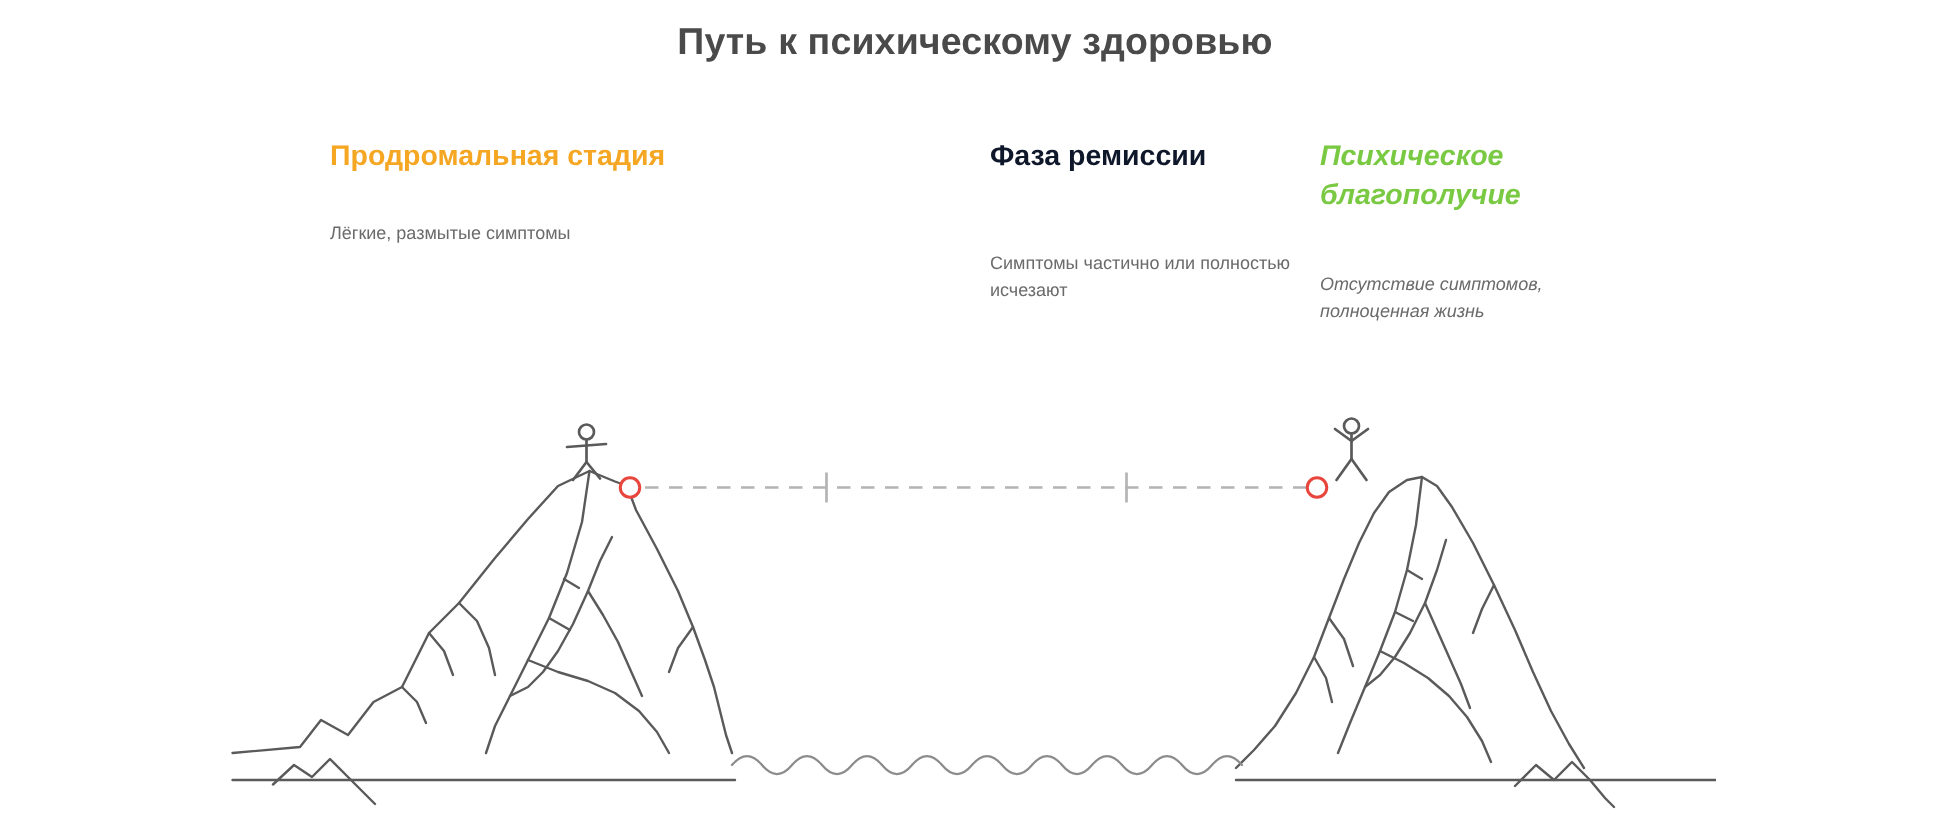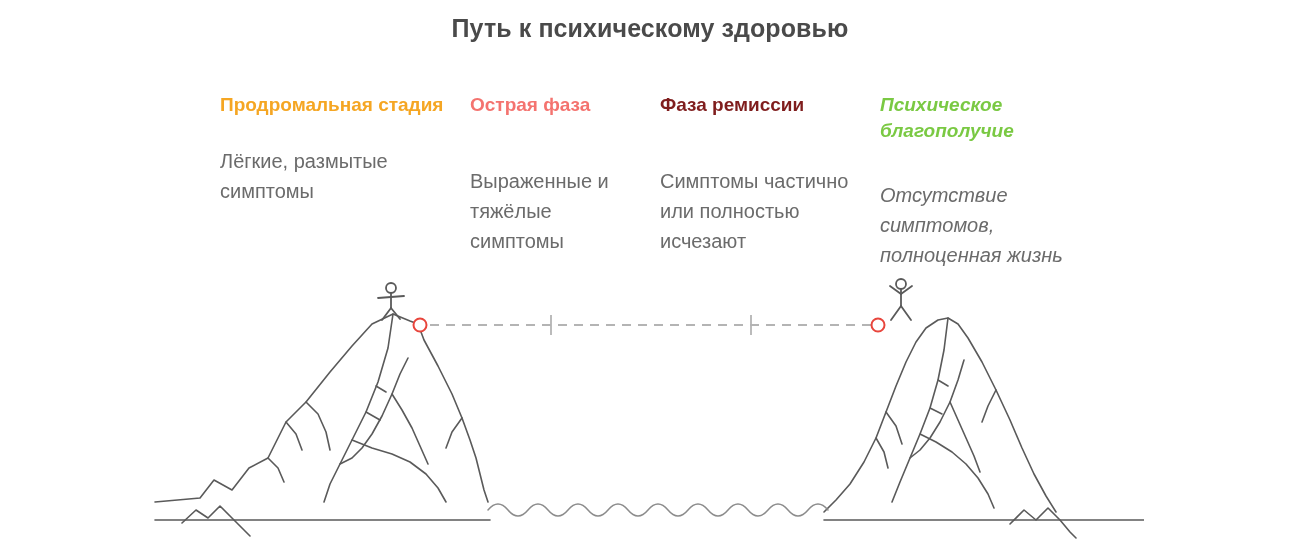--- a/index.html
+++ b/index.html
@@ -38,21 +38,21 @@
     top: 92px;
     text-align: left;
   }
   .stage-title {
     font-size: 19px;
     font-weight: bold;
     line-height: 1.35;
   }
   .stage-desc {
     margin-top: 28px;
-    font-size: 20px;
+    font-size: 12px;
     line-height: 1.5;
     color: #6b6b6b;
     font-weight: normal;
   }
 
   #stage-0 { left: 220px;  width: 256px; }
   #stage-1 { left: 470px;  width: 166px; }
   #stage-2 { left: 660px;  width: 206px; }
   #stage-3 { left: 880px;  width: 220px; font-style: italic; }
 
@@ -75,27 +75,23 @@
 
 <div id="canvas">
 
   <div id="title">Путь к психическому здоровью</div>
 
   <div class="stage" id="stage-0">
     <div class="stage-title" style="color:#f5a623">Продромальная стадия</div>
     <div class="stage-desc">Лёгкие, размытые симптомы</div>
   </div>
 
-  <div class="stage" id="stage-1">
-    <div class="stage-title" style="color:#f4736f">Острая фаза</div>
-    <div class="stage-desc">Выраженные и тяжёлые симптомы</div>
-  </div>
 
   <div class="stage" id="stage-2">
-    <div class="stage-title" style="color:#7f1d1d">Фаза ремиссии</div>
+    <div class="stage-title" style="color:#0f172a">Фаза ремиссии</div>
     <div class="stage-desc">Симптомы частично или полностью исчезают</div>
   </div>
 
   <div class="stage" id="stage-3">
     <div class="stage-title" style="color:#7ac943">Психическое благополучие</div>
     <div class="stage-desc">Отсутствие симптомов, полноценная жизнь</div>
   </div>
 
   <div id="scene">
     <svg width="1300" height="285" viewBox="0 0 1300 285" fill="none" xmlns="http://www.w3.org/2000/svg">

